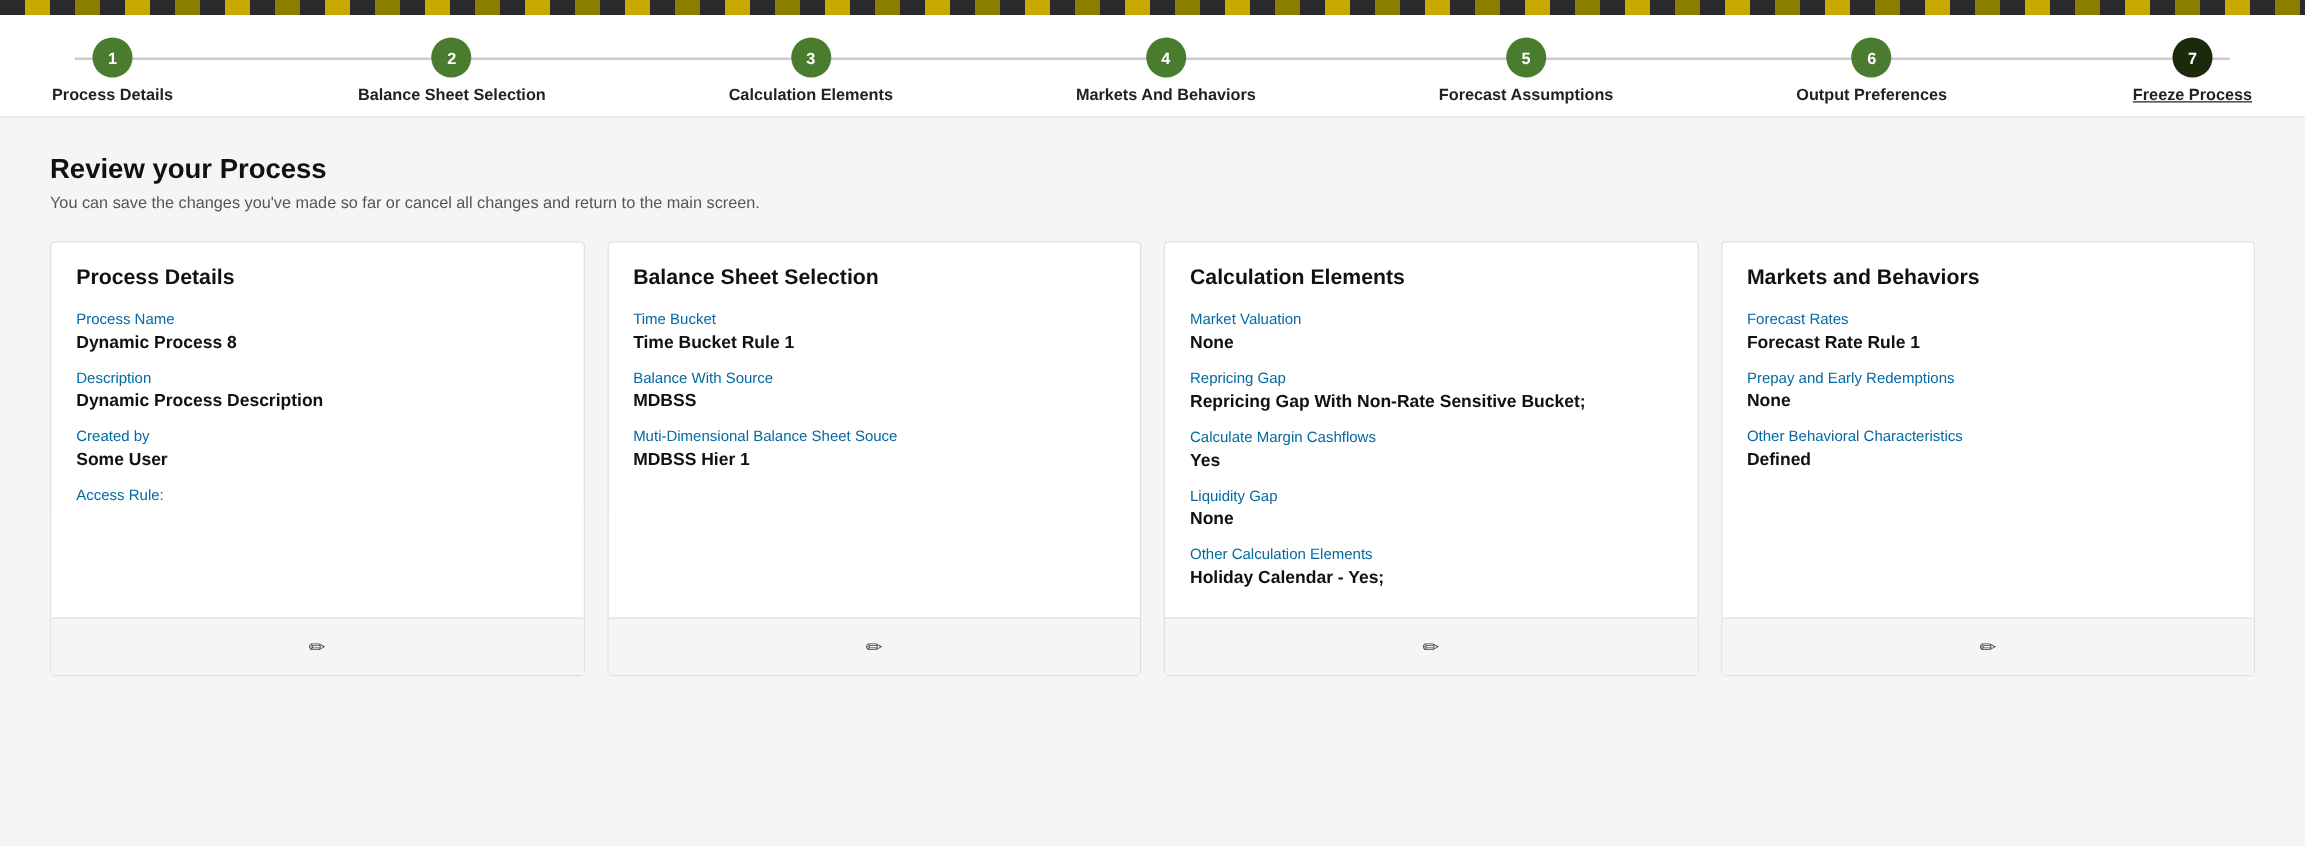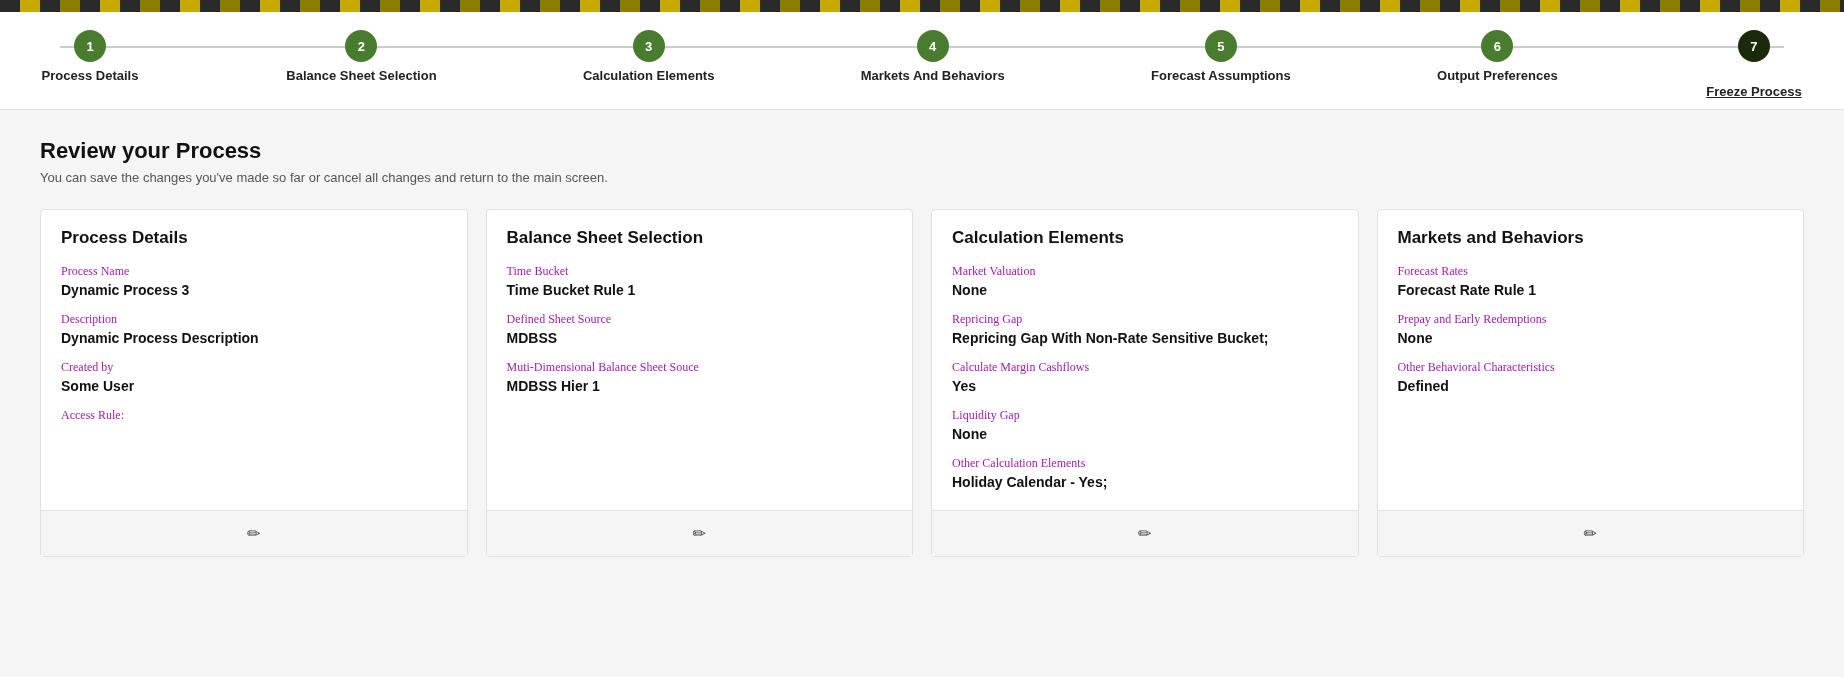--- a/index.html
+++ b/index.html
@@ -62,21 +62,20 @@
     }
     .step-label {
       font-size: 13px;
       font-weight: bold;
       text-align: center;
       color: #222;
       white-space: nowrap;
     }
     .step-label.underline {
       text-decoration: underline;
-      margin-top: 16px;
     }
     .step-circle.dark {
       background: #1a2a0a;
     }
 
     
     .main {
       padding: 28px 40px;
     }
     .page-title {
@@ -111,23 +110,22 @@
       overflow: hidden;
     }
     .card-title {
       font-size: 17px;
       font-weight: bold;
       color: #111;
       margin-bottom: 16px;
     }
     .field-label {
       font-size: 12px;
-      color: #a21caf;
+      color: #0369a1;
       margin-bottom: 3px;
-      font-family: Liberation Serif, serif;
     }
     .field-value {
       font-size: 14px;
       font-weight: bold;
       color: #111;
       margin-bottom: 14px;
     }
 
     .card-footer {
       background: #f5f5f5;
@@ -191,37 +189,37 @@
 
 <div class="main">
   <div class="page-title">Review your Process</div>
   <div class="page-subtitle">You can save the changes you've made so far or cancel all changes and return to the main screen.</div>
   <div class="cards-row">
 
   <div class="card">
         <div class="card-body">
           <div class="card-title">Process Details</div>
           <div class="field-label">Process Name</div>
-          <div class="field-value">Dynamic Process 3</div>
+          <div class="field-value">Dynamic Process 8</div>
           <div class="field-label">Description</div>
           <div class="field-value">Dynamic Process Description</div>
           <div class="field-label">Created by</div>
           <div class="field-value">Some User</div>
           <div class="field-label">Access Rule:</div>
         </div>
         <div class="card-footer">
           <span class="edit-icon">✏</span>
         </div>
       </div>
       <div class="card">
         <div class="card-body">
           <div class="card-title">Balance Sheet Selection</div>
           <div class="field-label">Time Bucket</div>
           <div class="field-value">Time Bucket Rule 1</div>
-          <div class="field-label">Defined Sheet Source</div>
+          <div class="field-label">Balance With Source</div>
           <div class="field-value">MDBSS</div>
           <div class="field-label">Muti-Dimensional Balance Sheet Souce</div>
           <div class="field-value">MDBSS Hier 1</div>
         </div>
         <div class="card-footer">
           <span class="edit-icon">✏</span>
         </div>
       </div>
       <div class="card">
         <div class="card-body scrollable">

